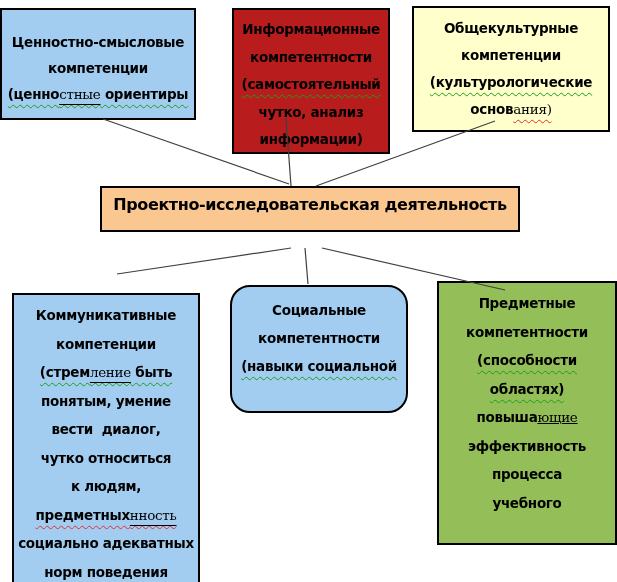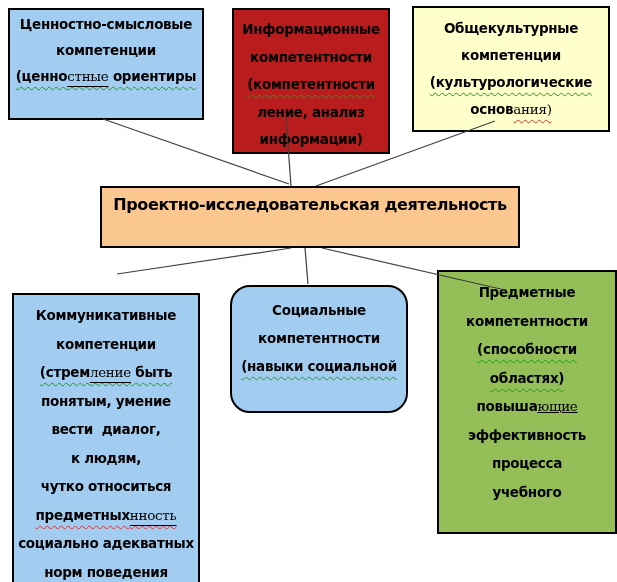--- a/index.html
+++ b/index.html
@@ -11,32 +11,32 @@
     position:absolute;box-sizing:border-box;border:2px solid #000;
     text-align:center;font-weight:bold;letter-spacing:-0.3px;
   }
   .box .line{white-space:nowrap;}
   .blue{background:#A3CDF0;}
   .yellow{background:#b91c1c;}
   .cream{background:#FFFFCC;}
   .orange{background:#FBC791;}
   .green{background:#94BF58;}
 
-  #b-top-left  {left:8px;  top:8px;  width:196px;height:112px;font-size:13.5px;padding-top:1px;}
+  #b-top-left  {left:0;  top:8px;  width:196px;height:112px;font-size:13.5px;padding-top:19px;}
   #b-top-left  .line{line-height:26px;}
   #b-top-mid   {left:232px;top:8px;  width:158px;height:146px;font-size:13.5px;padding-top:6px;}
   #b-top-mid   .line{line-height:27.5px;}
   #b-top-right {left:412px;top:6px;  width:198px;height:126px;font-size:13.5px;padding-top:7px;}
   #b-top-right .line{line-height:27px;}
-  #b-center    {left:100px;top:186px;width:420px;height:62px;font-size:16px;padding-top:7px;letter-spacing:-0.4px;}
+  #b-center    {left:100px;top:186px;width:420px;height:46px;font-size:16px;padding-top:7px;letter-spacing:-0.4px;}
   #b-bot-left  {left:12px; top:293px;width:188px;height:293px;font-size:13.5px;padding-top:6px;}
   #b-bot-left  .line{line-height:28.5px;}
   #b-bot-mid   {left:230px;top:285px;width:178px;height:128px;font-size:13.5px;padding-top:9px;border-radius:20px;}
   #b-bot-mid   .line{line-height:28px;}
-  #b-bot-right {left:437px;top:270px;width:180px;height:264px;font-size:13.5px;padding-top:6px;}
+  #b-bot-right {left:437px;top:281px;width:180px;height:264px;font-size:13.5px;padding-top:6px;}
   #b-bot-right .line{line-height:28.5px;}
 
   .serif{font-family:"DejaVu Serif","Liberation Serif",serif;font-weight:normal;text-decoration:underline;}
   .wg,.wr{text-decoration-line:underline;text-decoration-style:wavy;
           text-decoration-thickness:1px;text-underline-offset:5px;}
   .wg{text-decoration-color:#18A018;}
   .wr{text-decoration-color:#E03030;}
 
   #connectors{position:absolute;left:0;top:0;width:617px;height:582px;pointer-events:none;}
   #connectors line{stroke:#404040;stroke-width:1.2;}
@@ -48,44 +48,44 @@
 
   <div class="box blue" id="b-top-left">
     <div class="line"><span>Ценностно-смысловые</span></div>
     <div class="line"><span>компетенции</span></div>
     <div class="line"><span class="wg"><span>(ценно</span><span class="serif">стные</span><span> ориентиры</span></span></div>
   </div>
 
   <div class="box yellow" id="b-top-mid">
     <div class="line"><span>Информационные</span></div>
     <div class="line"><span>компетентности</span></div>
-    <div class="line"><span class="wg">(компетентности</span></div>
-    <div class="line"><span>ление, анализ</span></div>
+    <div class="line"><span class="wg">(самостоятельный</span></div>
+    <div class="line"><span>чутко, анализ</span></div>
     <div class="line"><span>информации)</span></div>
   </div>
 
   <div class="box cream" id="b-top-right">
     <div class="line"><span>Общекультурные</span></div>
     <div class="line"><span>компетенции</span></div>
     <div class="line"><span class="wg">(культурологические</span></div>
     <div class="line"><span><span>основ</span><span class="serif wr">ания)</span></span></div>
   </div>
 
   <div class="box orange" id="b-center">
     <div class="line"><span>Проектно-исследовательская деятельность</span></div>
   </div>
 
   <div class="box blue" id="b-bot-left">
     <div class="line"><span>Коммуникативные</span></div>
     <div class="line"><span>компетенции</span></div>
     <div class="line"><span class="wg"><span>(стрем</span><span class="serif">ление</span><span> быть</span></span></div>
     <div class="line"><span>понятым, умение</span></div>
     <div class="line"><span>вести&nbsp; диалог,</span></div>
+    <div class="line"><span>чутко относиться</span></div>
     <div class="line"><span>к людям,</span></div>
-    <div class="line"><span>чутко относиться</span></div>
     <div class="line"><span class="wr"><span>предметных</span><span class="serif">нность</span></span></div>
     <div class="line"><span>социально адекватных</span></div>
     <div class="line"><span>норм поведения</span></div>
   </div>
 
   <div class="box blue" id="b-bot-mid">
     <div class="line"><span>Социальные</span></div>
     <div class="line"><span>компетентности</span></div>
     <div class="line"><span class="wg">(навыки социальной</span></div>
   </div>

